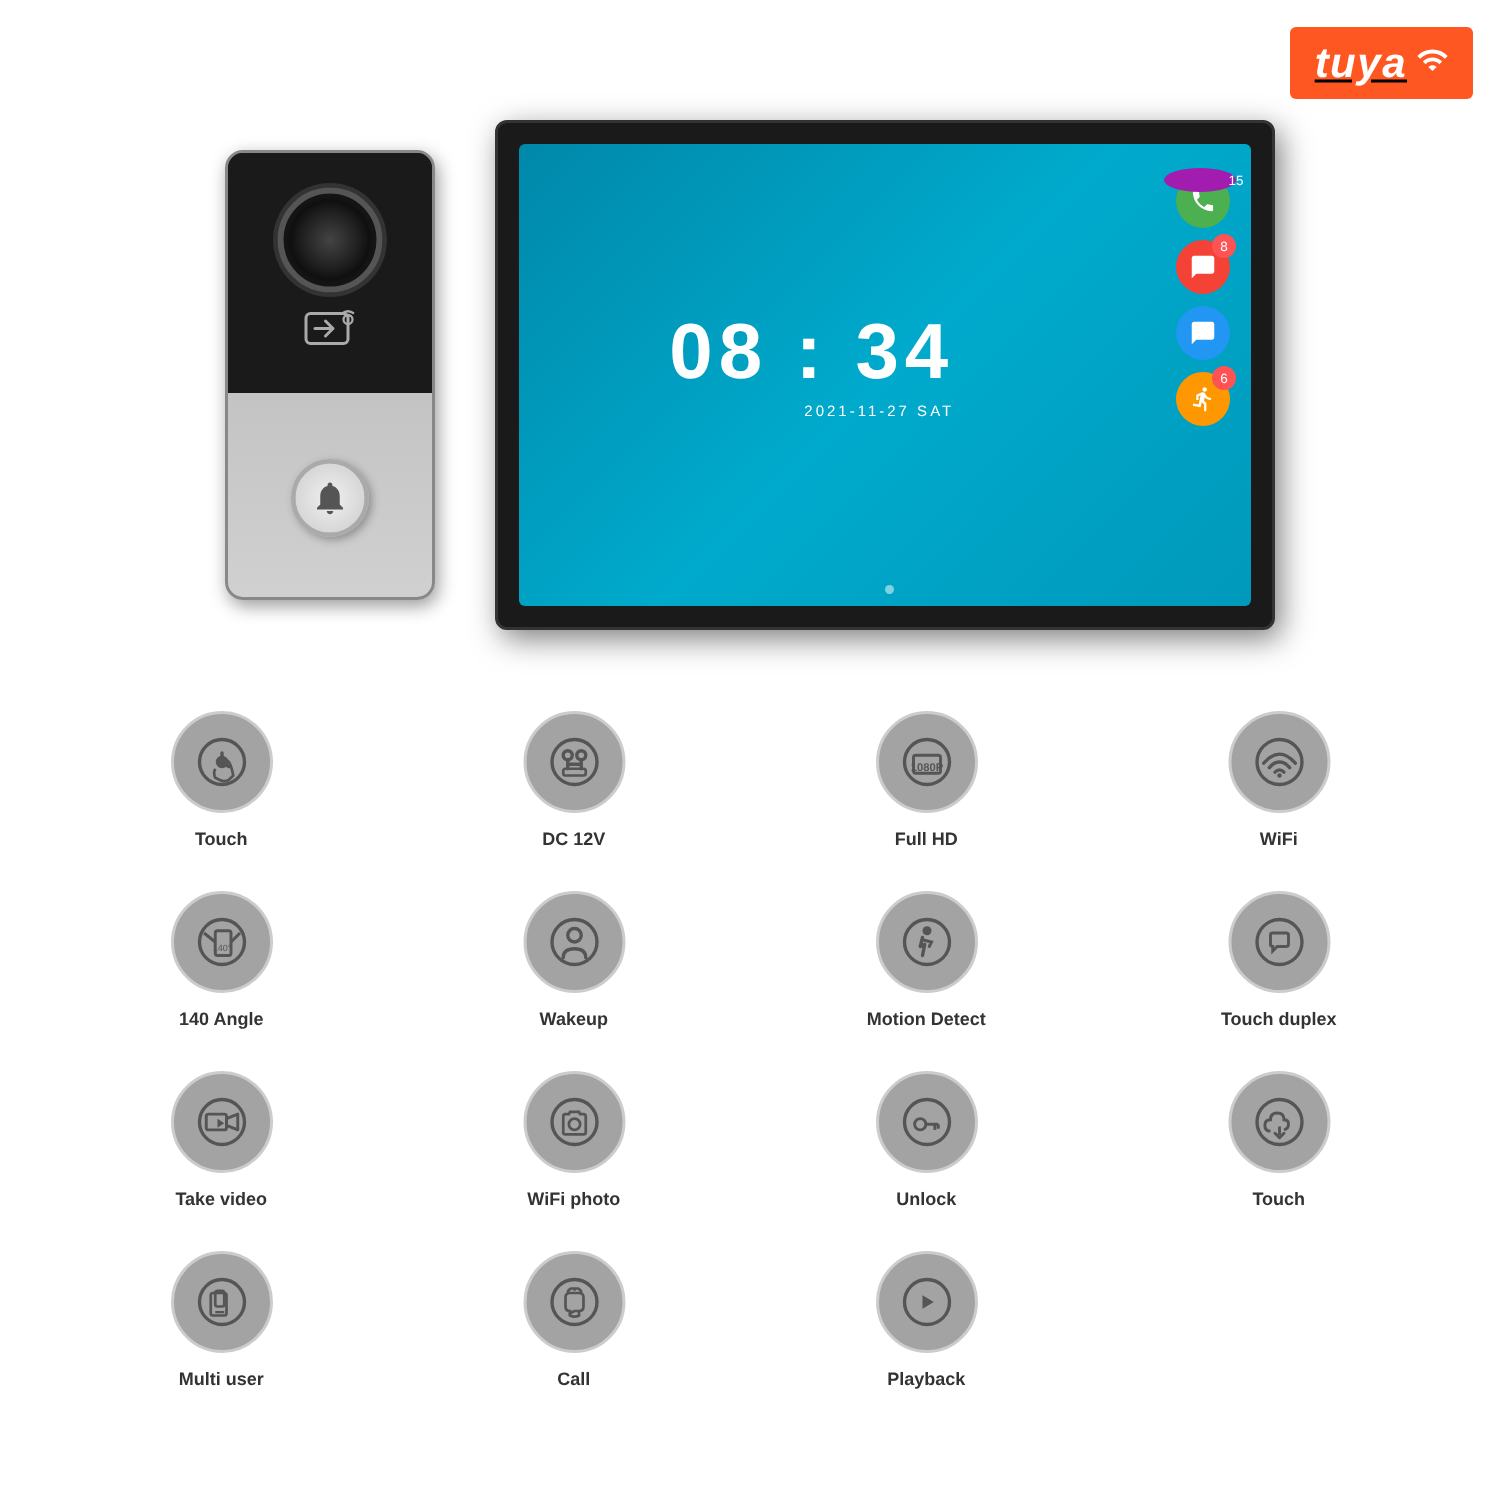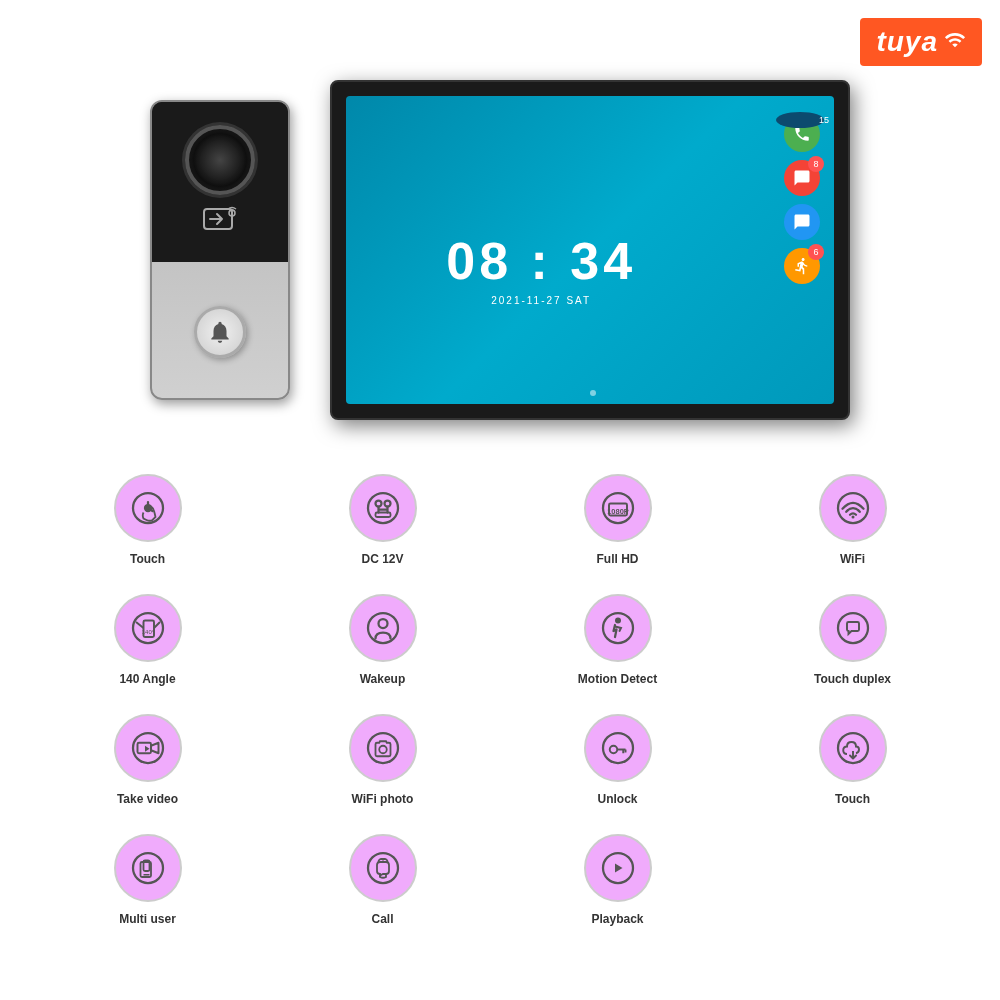--- a/index.html
+++ b/index.html
@@ -16,20 +16,21 @@
     .tuya-logo {
       position: absolute;
       top: 18px;
       right: 18px;
       background: #ff5722;
       border-radius: 4px;
       padding: 8px 16px;
       display: flex;
       align-items: center;
       gap: 6px;
+      text-decoration: underline;
     }
     .tuya-logo-text {
       color: white;
       font-size: 28px;
       font-weight: bold;
       font-style: italic;
       letter-spacing: 1px;
     }
     .tuya-wifi {
       color: white;
@@ -120,22 +121,21 @@
       border-radius: 4px;
       position: relative;
       overflow: hidden;
     }
     .screen-time {
       position: absolute;
       top: 50%;
       left: 40%;
       transform: translate(-50%, -60%);
       color: white;
-      text-align: center;
-      margin-top: 26px;
+      text-align: right;
     }
     .time-display {
       font-size: 52px;
       font-weight: bold;
       letter-spacing: 4px;
     }
     .date-display {
       font-size: 10px;
       margin-top: 4px;
       letter-spacing: 2px;
@@ -172,21 +172,21 @@
       background: #ff5252;
       color: white;
       font-size: 9px;
       width: 16px;
       height: 16px;
       border-radius: 50%;
       display: flex;
       align-items: center;
       justify-content: center;
     }
-    .notif-bubble.green .notif-count { background: #0c4a6e; padding-left: 48px; }
+    .notif-bubble.green .notif-count { background: #a21caf; padding-left: 48px; }
 
     
     .screen-dot {
       position: absolute;
       bottom: 8px;
       left: 50%;
       width: 6px;
       height: 6px;
       border-radius: 50%;
       background: rgba(255,255,255,0.5);
@@ -214,21 +214,21 @@
     }
 
     .feature-icon-circle {
       width: 68px;
       height: 68px;
       border-radius: 50%;
       border: 2px solid #ccc;
       display: flex;
       align-items: center;
       justify-content: center;
-      background: #f0abfc;
+      background: #a3a3a3;
       color: #444;
     }
 
     .feature-icon-circle svg {
       width: 36px;
       height: 36px;
     }
 
     .feature-label {
       font-size: 12px;

